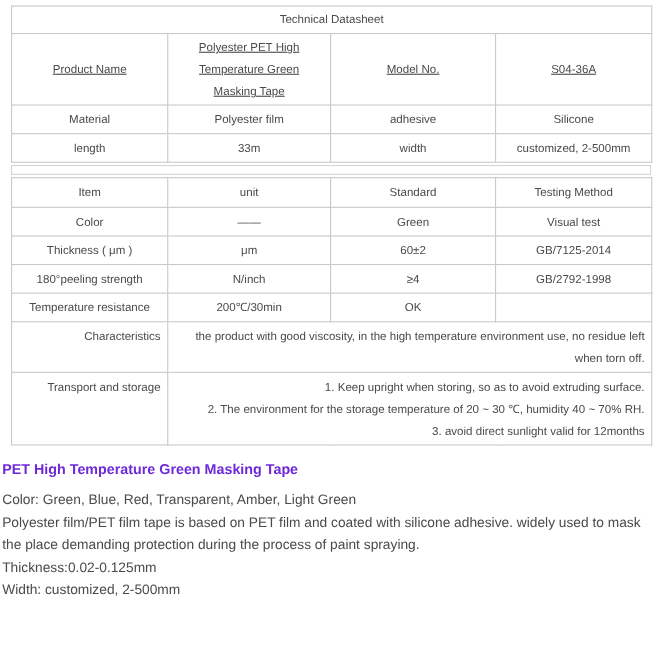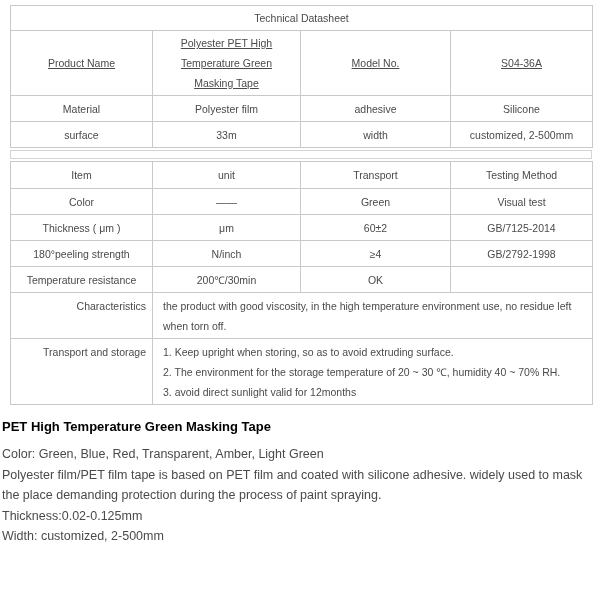--- a/index.html
+++ b/index.html
@@ -42,21 +42,21 @@
 
   .product-inner { max-width: 112px; margin: 0 auto; line-height: 20px; }
 
   .lbl-top {
     text-align: right;
     vertical-align: top;
     padding-top: 3px;
     padding-left: 8px;
   }
   .wide {
-    text-align: left;
+    text-align: right;
     vertical-align: top;
     padding-top: 3px;
     padding-left: 10px;
     padding-right: 6px;
   }
   .wide .line { line-height: 20px; }
 
   .gap-row {
     width: 582px;
     height: 9px;
@@ -67,21 +67,21 @@
 
   .footer {
     margin: 13px 4px 0 2px;
     font-size: 12.5px;
     line-height: 20.5px;
     color: #4a4a4a;
   }
   .footer-heading {
     font-size: 13px;
     font-weight: bold;
-    color: #000000;
+    color: #6d28d9;
     line-height: 18px;
     margin-bottom: 8px;
   }
 </style>
 </head>
 <body>
 
 <div class="page">
 
   <table class="tbl">
@@ -103,42 +103,42 @@
       <td>Model No.</td>
       <td>S04-36A</td>
     </tr>
     <tr class="r-single">
       <td>Material</td>
       <td>Polyester film</td>
       <td>adhesive</td>
       <td>Silicone</td>
     </tr>
     <tr class="r-single">
-      <td>surface</td>
+      <td>length</td>
       <td>33m</td>
       <td>width</td>
       <td>customized, 2-500mm</td>
     </tr>
   </tbody>
     </table>
 
   <div class="gap-row"></div>
 
   <table class="tbl">
     <colgroup>
         <col class="c1">
         <col class="c2">
         <col class="c3">
         <col class="c4">
       </colgroup>
     <tbody>
         <tr class="r-head">
       <td>Item</td>
       <td>unit</td>
-      <td>Transport</td>
+      <td>Standard</td>
       <td>Testing Method</td>
     </tr>
     <tr class="r-single">
       <td>Color</td>
       <td>——</td>
       <td>Green</td>
       <td>Visual test</td>
     </tr>
     <tr class="r-single">
       <td>Thickness ( μm )</td>

